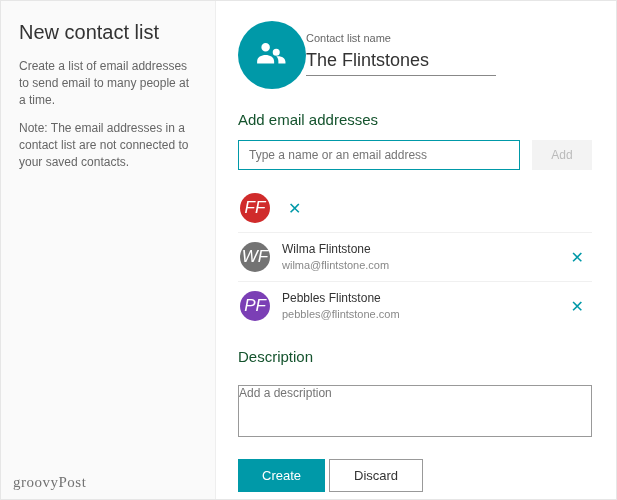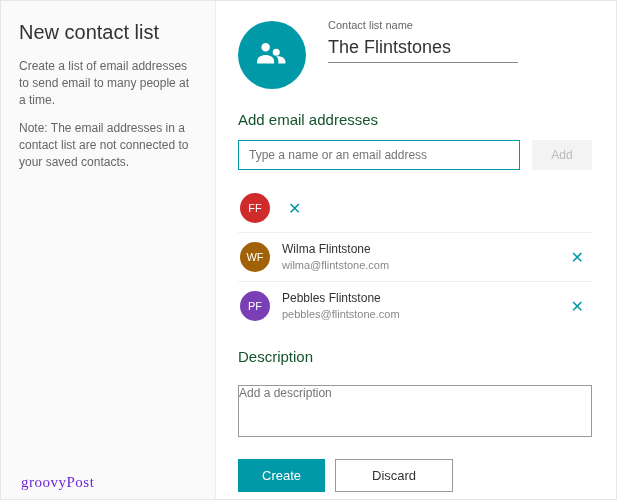--- a/index.html
+++ b/index.html
@@ -2,43 +2,43 @@
 <html><head>
   <meta charset="utf-8">
   <style>
     *{box-sizing:border-box;margin:0;padding:0;}
     body{font-family:"Segoe UI",Arial,sans-serif;width:617px;height:500px;overflow:hidden;background:#fff;position:relative;border:1px solid #e6e6e6;}
     .container{display:flex;height:100%;}
     .sidebar{width:215px;background:#fafafa;padding:20px 16px 18px 18px;border-right:1px solid #eee;}
     .sidebar h1{font-size:20px;font-weight:400;color:#333;margin-bottom:14px;}
     .sidebar p{font-size:12px;color:#666;line-height:1.4;margin-bottom:12px;}
     .main{flex:1;padding:14px 24px 0 22px;background:#fff;overflow:hidden;}
-    .header{display:flex;align-items:flex-start;gap:22px;margin-bottom:22px;}
+    .header{display:flex;align-items:center;gap:0;margin-bottom:22px;}
     .avatar{width:68px;height:68px;border-radius:50%;background:#0099a8;display:flex;align-items:center;justify-content:center;flex-shrink:0;margin-top:6px;}
     .avatar svg{width:34px;height:34px;fill:#fff;}
     .name-field{flex:1;padding-top:4px;}
     .name-field label{font-size:11px;color:#666;display:block;margin-bottom:2px;}
     .name-field .value{font-size:18px;color:#333;border-bottom:1px solid #888;padding:4px 0 4px 0;width:190px;}
     .section-title{font-size:15px;font-weight:400;color:#14532d;margin-bottom:12px;}
     .add-row{display:flex;gap:12px;margin-bottom:14px;}
     .email-input{flex:1;border:1px solid #0099a8;padding:7px 10px;font-size:12px;color:#999;outline:none;font-family:inherit;}
     .add-btn{width:60px;border:none;background:#f3f3f3;color:#bbb;font-size:12px;cursor:default;font-family:inherit;}
     .contact-row{display:flex;align-items:center;padding:9px 2px;border-bottom:1px solid #f0f0f0;}
     .contact-row:last-of-type{border-bottom:none;}
-    .initials{width:30px;height:30px;border-radius:50%;display:flex;align-items:center;justify-content:center;color:#fff;font-size:11px;font-weight:500;flex-shrink:0;margin-right:12px;}
+    .initials{width:30px;height:30px;border-radius:50%;display:flex;align-items:center;justify-content:center;color:#fff;font-size:17px;font-weight:500;flex-shrink:0;margin-right:12px;font-style:italic;}
     .contact-info{flex:1;}
     .contact-info .cname{font-size:12px;color:#333;line-height:1.3;}
     .contact-info .cemail{font-size:11px;color:#888;line-height:1.3;}
     .remove{color:#0099a8;font-size:16px;cursor:pointer;padding:4px 6px;font-weight:300;}
     .desc-section{margin-top:18px;}
     .desc-box{width:100%;border:1px solid #999;font-size:12px;color:#999;font-family:inherit;resize:none;height:52px;margin-top:8px;}
-    .actions{margin-top:18px;display:flex;gap:10px;}
+    .actions{margin-top:18px;display:flex;gap:4px;}
     .btn-primary{background:#0099a8;color:#fff;border:none;padding:8px 24px;font-size:13px;font-family:inherit;cursor:pointer;}
-    .btn-secondary{background:#fff;color:#333;border:1px solid #999;padding:8px 36px;font-size:13px;font-family:inherit;cursor:pointer;}
-    .watermark{position:absolute;bottom:8px;left:20px;font-family:Georgia,serif;font-size:15px;color:#6d28d9;letter-spacing:0.5px;}
+    .btn-secondary{background:#fff;color:#333;border:1px solid #999;padding:8px 24px;font-size:13px;font-family:inherit;cursor:pointer;}
+    .watermark{position:absolute;bottom:8px;left:12px;font-family:Georgia,serif;font-size:15px;color:#737373;letter-spacing:0.5px;}
   </style>
 </head>
 <body>
 
 <div class="container">
   <aside class="sidebar">
     <h1>New contact list</h1>
     <p>Create a list of email addresses to send email to many people at a time.</p>
     <p>Note: The email addresses in a contact list are not connected to your saved contacts.</p>
   </aside>
@@ -61,21 +61,21 @@
       <input class="email-input" type="text" placeholder="Type a name or an email address" style="">
       <button class="add-btn">Add</button>
     </div>
 
     <div id="contacts-list">
         <div class="contact-row">
           <div class="initials" style="background:#d02b2b">FF</div>
           <div class="remove">✕</div>
         </div>
         <div class="contact-row">
-          <div class="initials" style="background:#a16207">WF</div>
+          <div class="initials" style="background:#737373">WF</div>
           <div class="contact-info">
             <div class="cname">Wilma Flintstone</div>
             <div class="cemail">wilma@flintstone.com</div>
           </div>
           <div class="remove">✕</div>
         </div>
         <div class="contact-row">
           <div class="initials" style="background:#7b3fb5">PF</div>
           <div class="contact-info">
             <div class="cname">Pebbles Flintstone</div>

